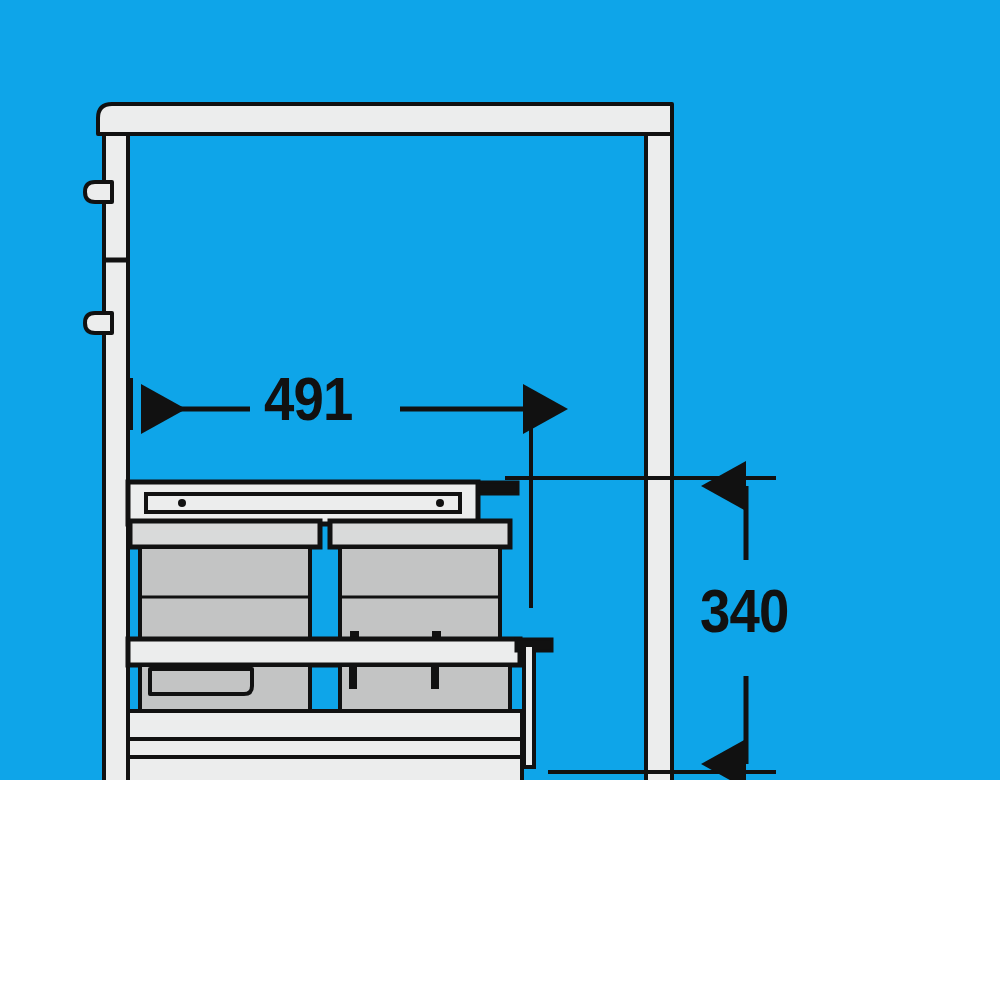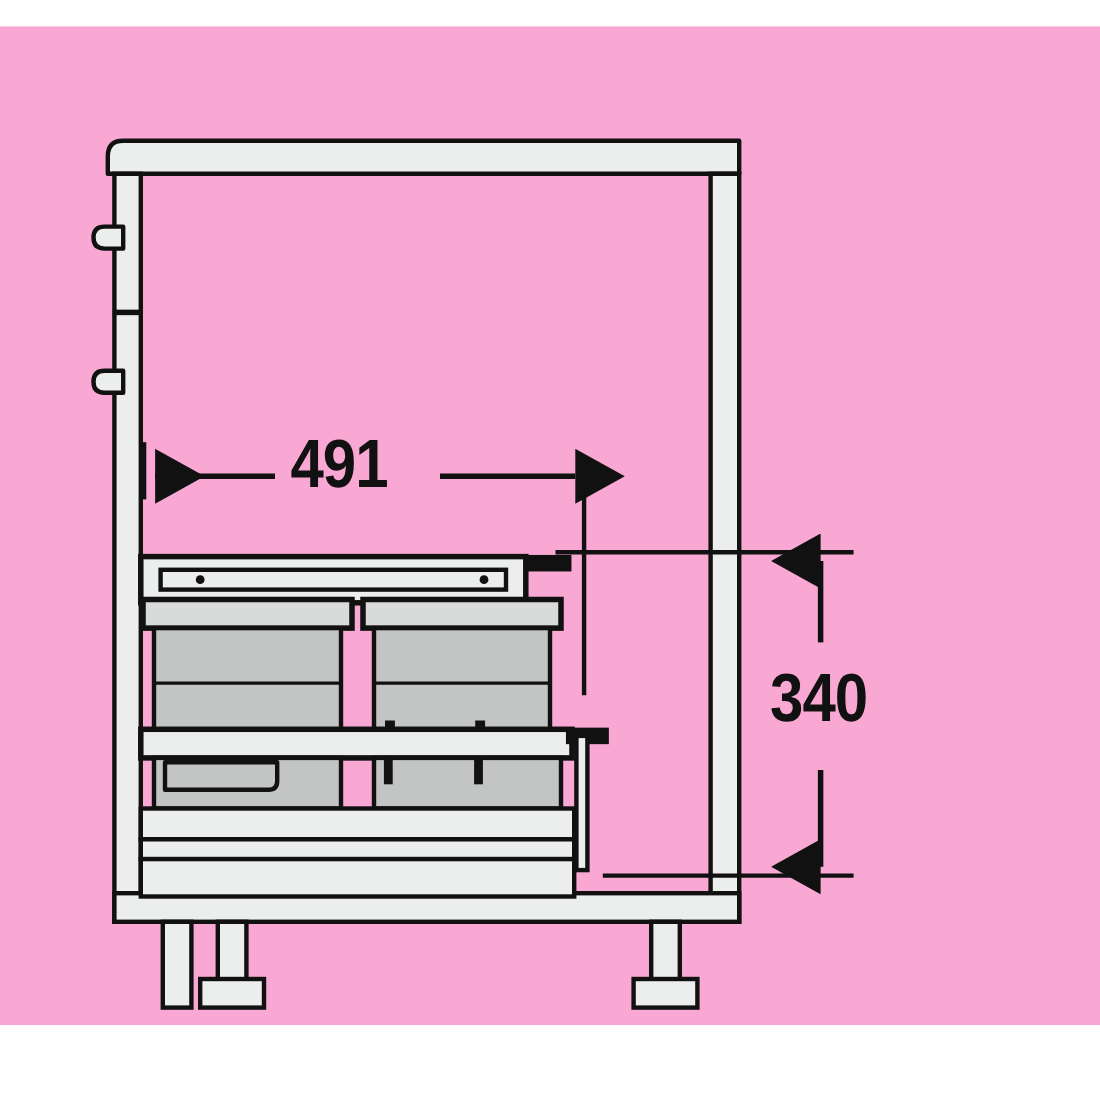--- a/index.html
+++ b/index.html
@@ -5,24 +5,23 @@
 <style>
   html, body {
     margin: 0;
     padding: 0;
     background: #ffffff;
     font-family: "Liberation Sans", sans-serif;
   }
   #stage {
     position: relative;
     width: 1000px;
-    height: 908px;
-    background: #f9a8d4;
+    height: 780px;
+    background: #0ea5e9;
     overflow: hidden;
-    margin-top: 24px;
   }
   #drawing {
     position: absolute;
     left: 0;
     top: 0;
     width: 1000px;
     height: 1000px;
   }
   .dim-text {
     position: absolute;

